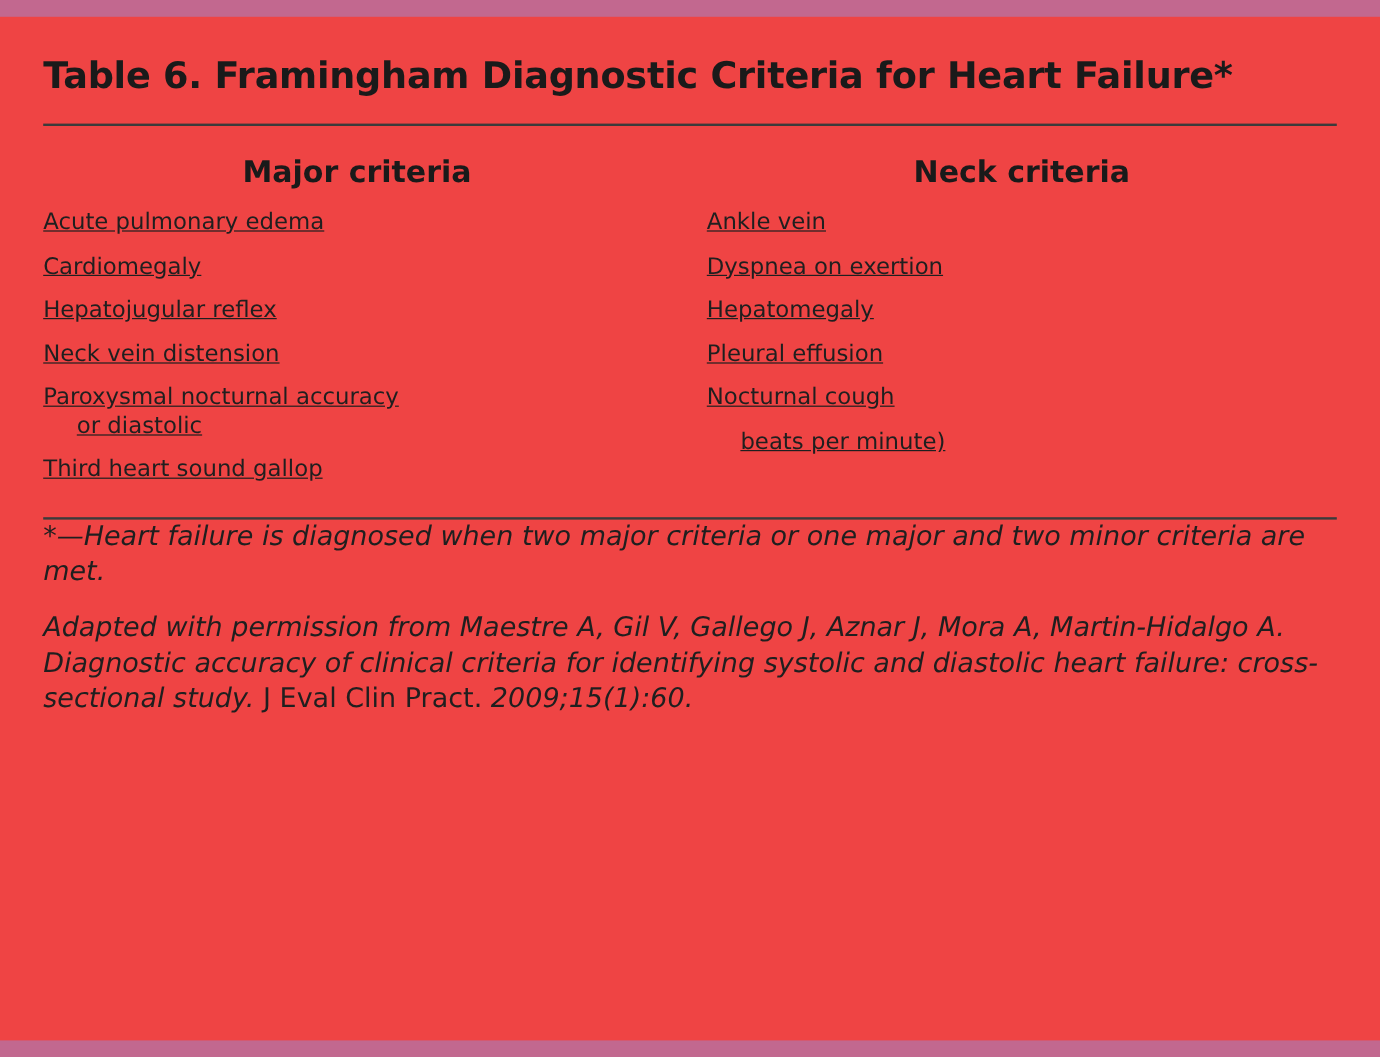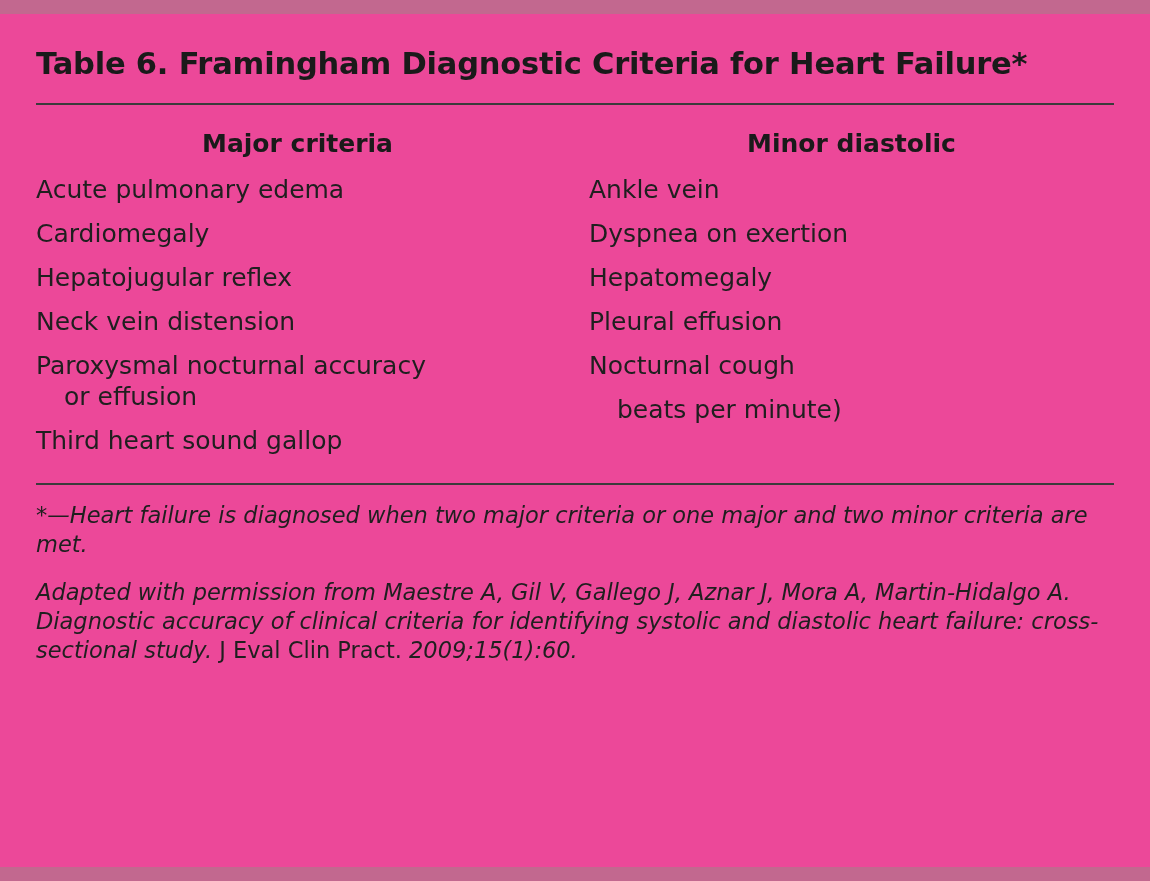--- a/index.html
+++ b/index.html
@@ -19,21 +19,21 @@
     width: 1150px;
     height: 881px;
     background: #c2688f;
     box-sizing: border-box;
     padding: 14px 0 14px 0;
   }
   .card {
     position: relative;
     width: 1150px;
     height: 853px;
-    background: #ec4899;
+    background: #ef4444;
     box-sizing: border-box;
     padding: 24px 36px 10px 36px;
   }
   .table-title {
     font-size: 30.5px;
     font-weight: bold;
     color: #1a1a1a;
     letter-spacing: -0.2px;
     line-height: 1.15;
     margin: 8px 0 0 0;
@@ -57,32 +57,32 @@
   .col.minor { width: 50%; padding-left: 14px; }
   .col-head {
     font-size: 25px;
     font-weight: bold;
     color: #1a1a1a;
     margin-bottom: 15px;
     line-height: 1.2;
     text-align: center;
   }
   .criterion {
-    font-size: 25px;
+    font-size: 19px;
     color: #1f1f1f;
     line-height: 1.24;
     margin-bottom: 13px;
     font-weight: 400;
+    text-decoration: underline;
   }
   .criterion .cont {
     display: block;
     padding-left: 28px;
   }
   .footnotes {
-    margin-top: 16px;
   }
   .footnote {
     font-size: 22.5px;
     font-style: italic;
     color: #1f1f1f;
     line-height: 1.3;
     margin-bottom: 18px;
   }
   .footnote .roman {
     font-style: normal;
@@ -110,29 +110,29 @@
           <span>Cardiomegaly</span>
         </div>
         <div class="criterion">
           <span>Hepatojugular reflex</span>
         </div>
         <div class="criterion">
           <span>Neck vein distension</span>
         </div>
         <div class="criterion">
           <span>Paroxysmal nocturnal accuracy</span>
-          <span class="cont">or effusion</span>
+          <span class="cont">or diastolic</span>
         </div>
         <div class="criterion">
           <span>Third heart sound gallop</span>
         </div>
       </div>
 
       <div class="col minor">
-        <div class="col-head">Minor diastolic</div>
+        <div class="col-head">Neck criteria</div>
 
         <div class="criterion">
           <span>Ankle vein</span>
         </div>
         <div class="criterion">
           <span>Dyspnea on exertion</span>
         </div>
         <div class="criterion">
           <span>Hepatomegaly</span>
         </div>

